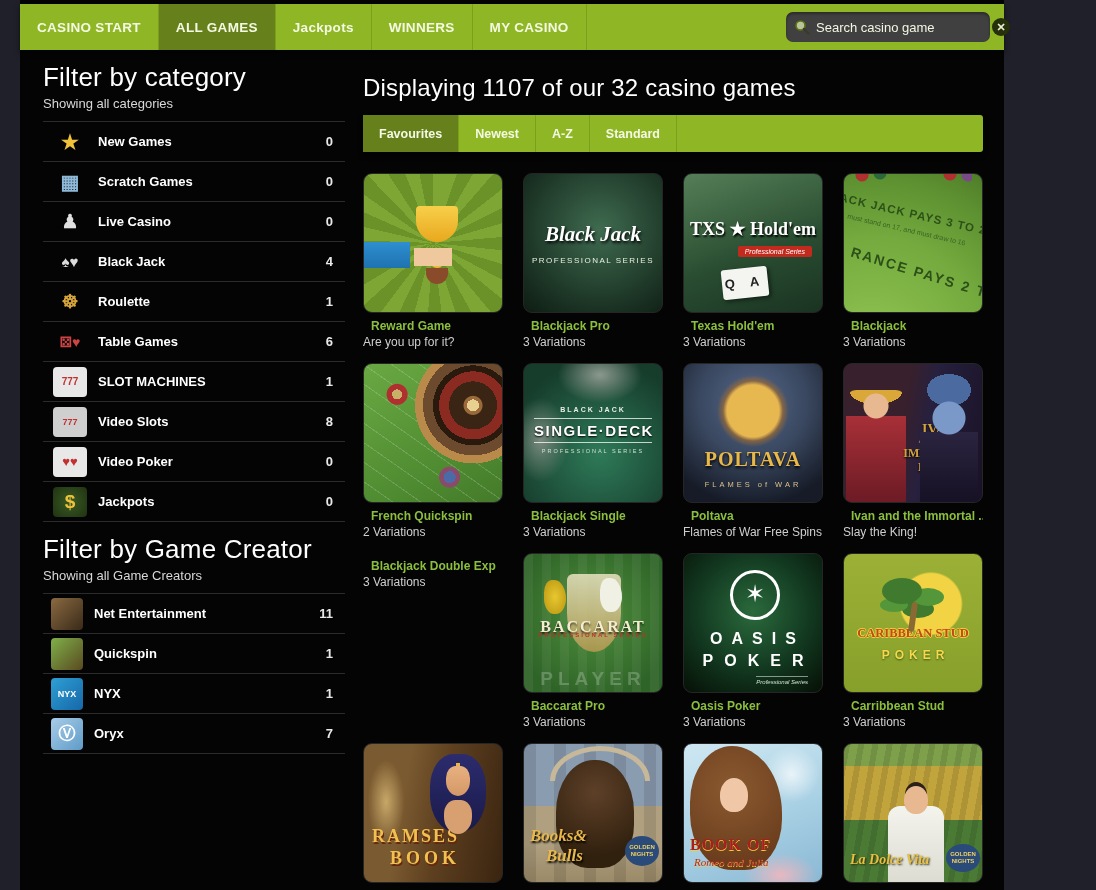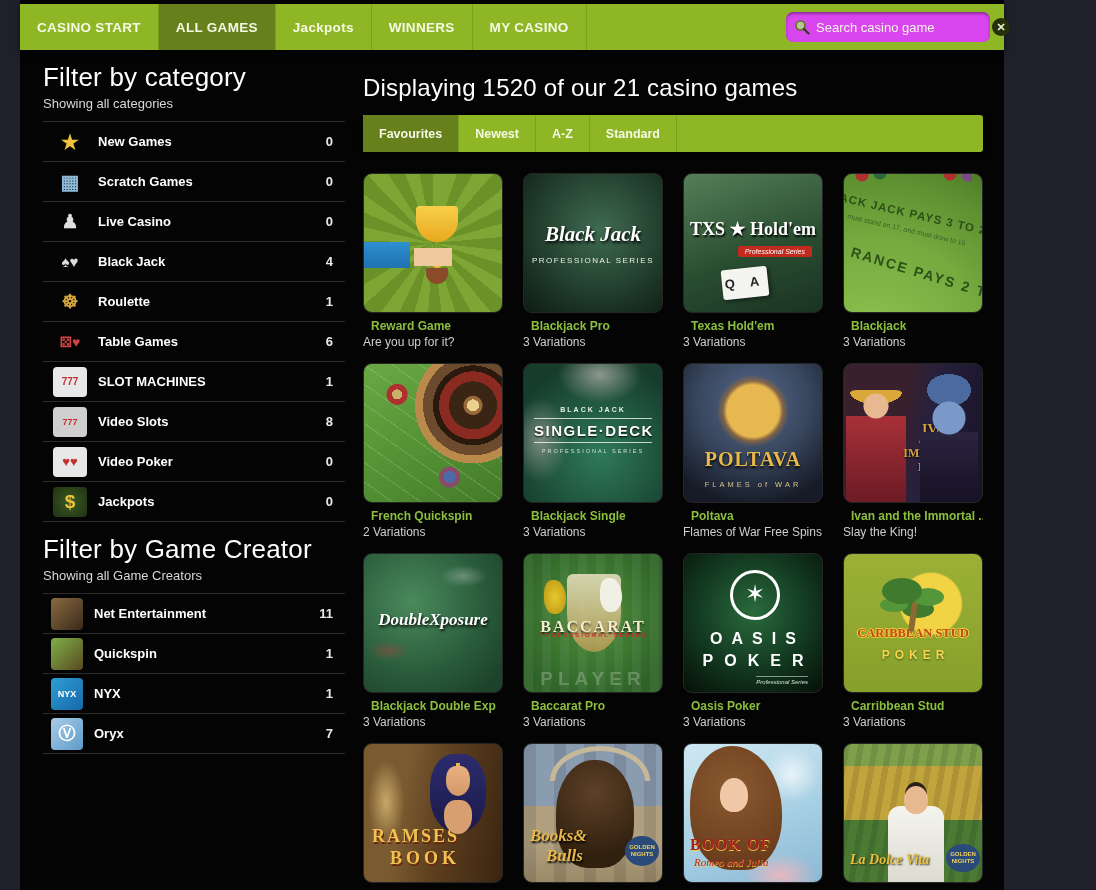--- a/index.html
+++ b/index.html
@@ -8,21 +8,21 @@
   .content { position:absolute; left:20px; top:0; width:984px; height:890px; background:#040404; }
 
   
   .navbar { margin-top:4px; height:46px; background:#8fb725; display:flex; align-items:stretch;
             box-shadow:0 3px 5px rgba(0,0,0,.55); }
   .nav-tab { display:flex; align-items:center; padding:0 17px; color:#f5f9e4; font-size:13.5px; font-weight:bold;
              letter-spacing:.3px; border-right:1px solid #7aa01c; cursor:pointer; }
   .nav-tab.active { background:#66811b; }
   .nav-spacer { flex:1; }
   .searchwrap { display:flex; align-items:center; margin-right:14px; }
-  .searchbox { position:relative; width:204px; height:30px; background:#d946ef; border-radius:7px;
+  .searchbox { position:relative; width:204px; height:30px; background:#404040; border-radius:7px;
                box-shadow:inset 0 2px 3px rgba(0,0,0,.35); display:flex; align-items:center;margin-left:37px; }
   .searchbox input { flex:1; background:transparent; border:none; outline:none; color:#fff; font-size:13px;
                      font-family:"Liberation Sans",sans-serif; padding-left:6px; }
   .searchbox input::placeholder { color:#f2f6e2; opacity:1; }
   .mag { width:16px; height:16px; margin-left:8px; flex:0 0 auto; }
   .clearbtn { width:18px; height:18px; margin-right:7px; border-radius:50%; background:#26300a; color:#e8f0d0;
               font-size:11px; font-weight:bold; display:flex; align-items:center; justify-content:center;
               cursor:pointer; flex:0 0 auto; }
 
   
@@ -354,21 +354,21 @@
   </div>
             <div class="frow">
     <div class="ficon" style="color: rgb(255, 255, 255); font-size: 17px; background: linear-gradient(135deg, rgb(168, 204, 232), rgb(94, 156, 200));">Ⓥ</div>
     <div class="flabel">Oryx</div>
     <div class="fcount">7</div>
   </div>
           </div>
       </div>
 
       <div class="main">
-        <div class="main-h">Displaying 1520 of our 21 casino games</div>
+        <div class="main-h">Displaying 1107 of our 32 casino games</div>
         <div class="sorttabs" id="sort-tabs">
             <div class="sorttab active">
               <span>Favourites</span>
             </div>
             <div class="sorttab">
               <span>Newest</span>
             </div>
             <div class="sorttab">
               <span>A-Z</span>
             </div>
@@ -433,23 +433,20 @@
     <div class="art art-ivan">
                 <span class="l0">IVAN</span>
                 <span class="l1">AND THE</span>
                 <span class="l2">IMMORTAL</span>
                 <span class="l3">KING</span>
               </div>
     <div class="gname">Ivan and the Immortal ...</div>
     <div class="gsub">Slay the King!</div>
   </div>
             <div class="card">
-    <div class="art art-dxp">
-                <span class="l0">DoubleXposure</span>
-              </div>
     <div class="gname">Blackjack Double Exp</div>
     <div class="gsub">3 Variations</div>
   </div>
             <div class="card">
     <div class="art art-baccarat">
                 <span class="l0">BACCARAT</span>
                 <span class="l1">PROFESSIONAL SERIES</span>
                 <span class="l2">PLAYER</span>
               </div>
     <div class="gname">Baccarat Pro</div>

